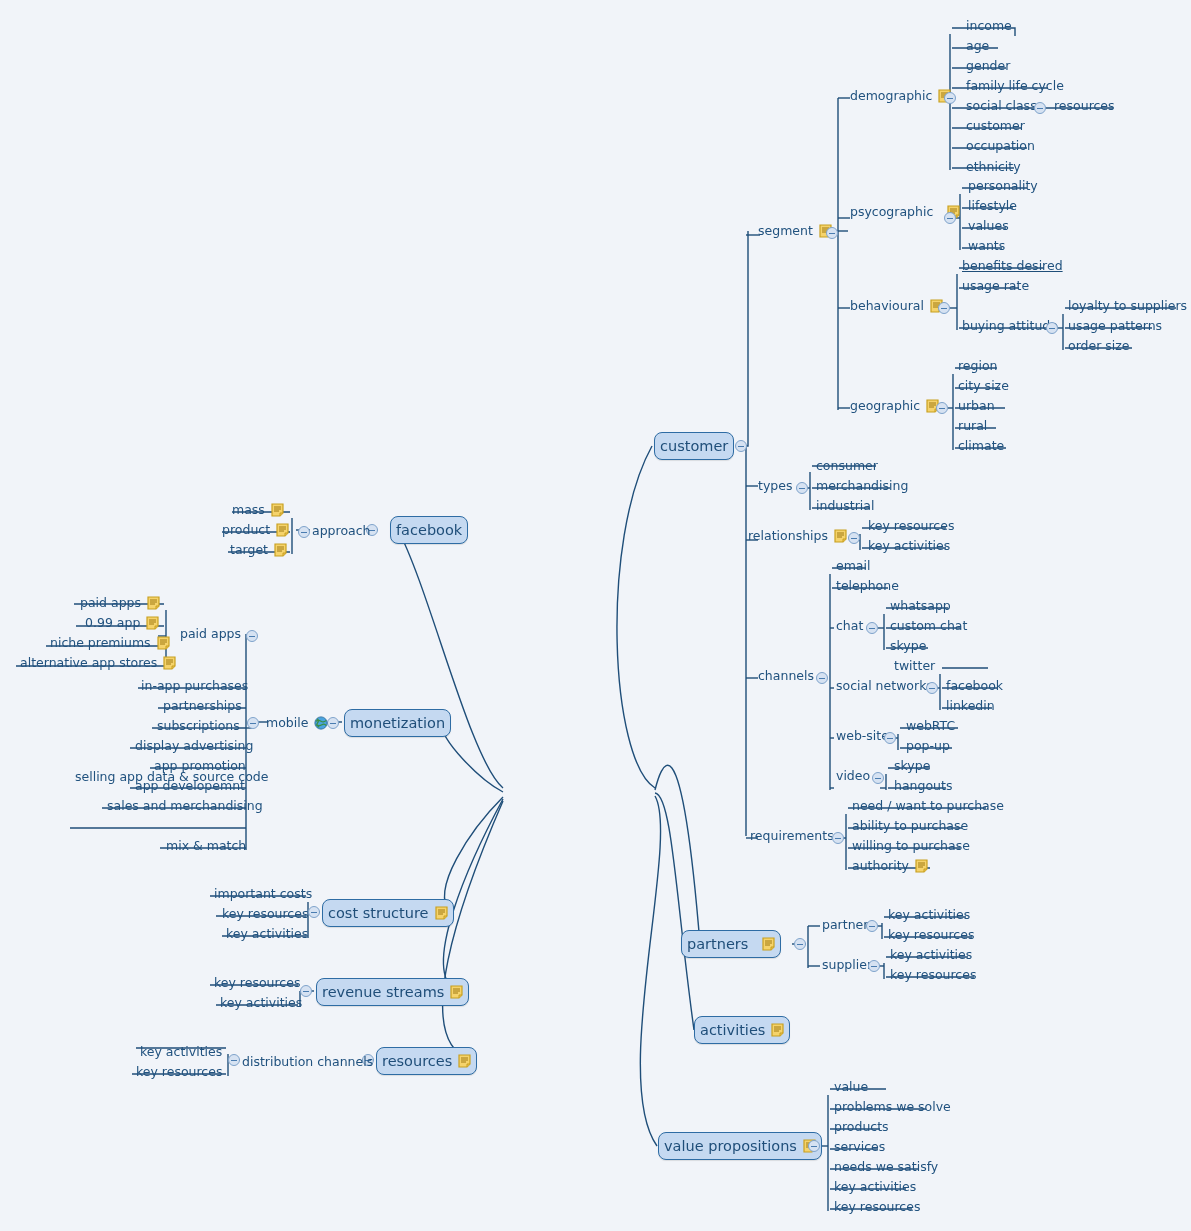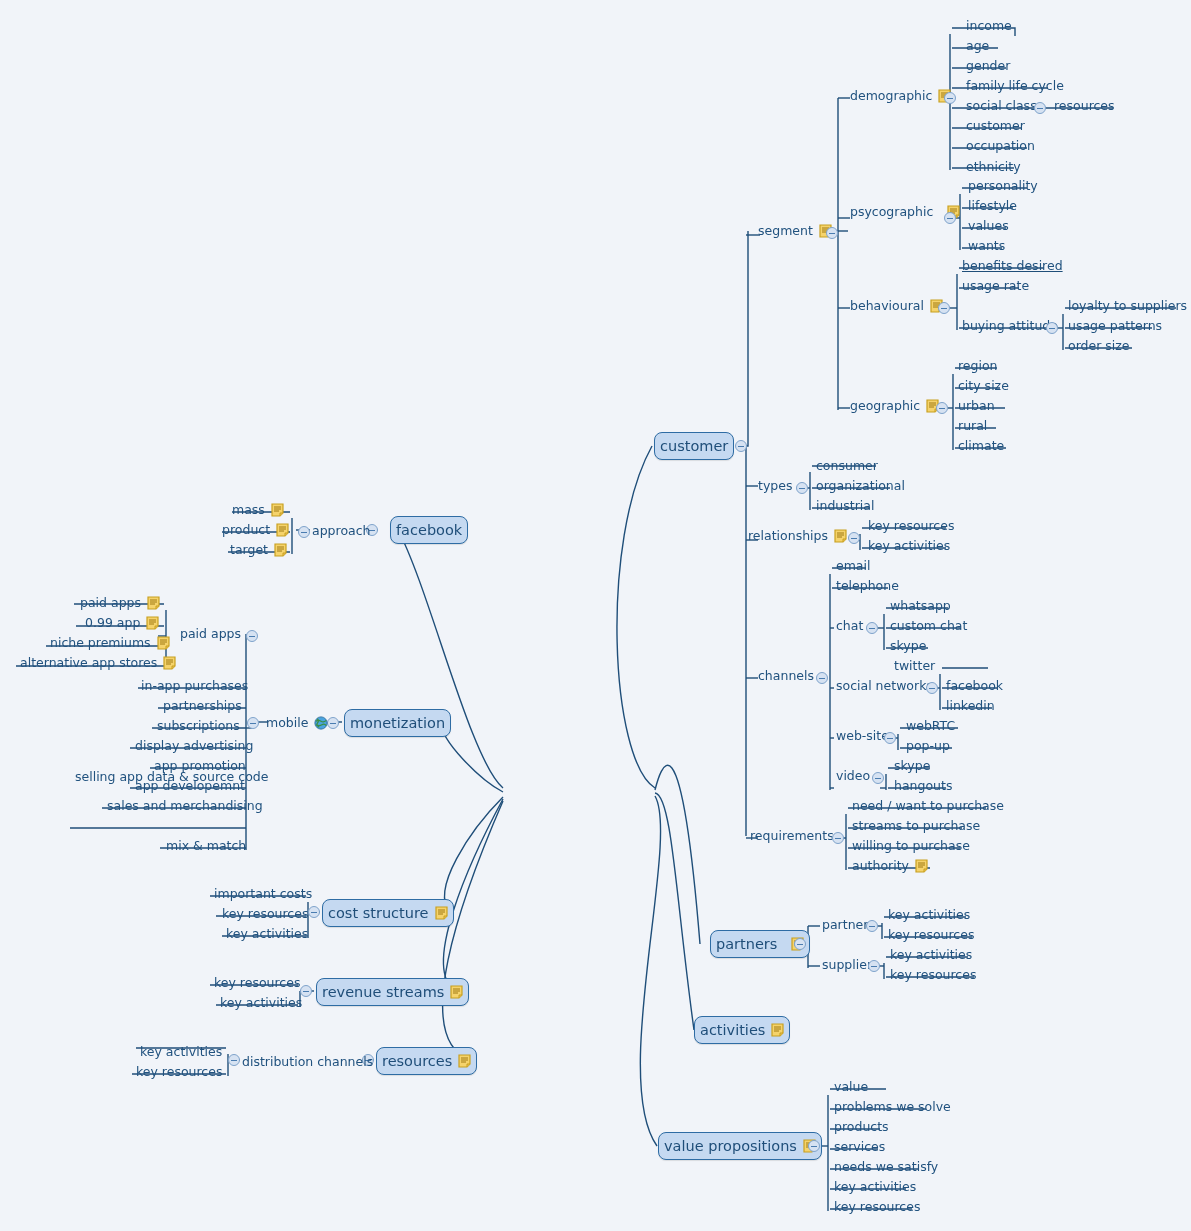--- a/index.html
+++ b/index.html
@@ -412,21 +412,21 @@
     </div>
 
   <div class="node" style="left:758px;top:477px;">
       <span class="txt">types</span>
     </div>
   <div class="collapse" style="left:796px;top:482px;"></div>
   <div class="node" style="left:816px;top:457px;">
       <span class="txt">consumer</span>
     </div>
   <div class="node" style="left:816px;top:477px;">
-      <span class="txt">organizational</span>
+      <span class="txt">merchandising</span>
     </div>
   <div class="node" style="left:816px;top:497px;">
       <span class="txt">industrial</span>
     </div>
 
   <div class="node" style="left:748px;top:527px;">
     <span class="txt">relationships</span>
     <span class="note-icon" style="margin-left:6px;">
       <svg viewBox="0 0 13 14">
           <path d="M1 1 h11 v9 l-3 3 h-8 z" fill="#f5d36b" stroke="#c8a020" stroke-width="1.2"></path>
@@ -505,21 +505,21 @@
     </div>
 
   <div class="node" style="left:750px;top:827px;">
       <span class="txt">requirements</span>
     </div>
   <div class="collapse" style="left:832px;top:832px;"></div>
   <div class="node" style="left:852px;top:797px;">
       <span class="txt">need / want to purchase</span>
     </div>
   <div class="node" style="left:852px;top:817px;">
-      <span class="txt">streams to purchase</span>
+      <span class="txt">ability to purchase</span>
     </div>
   <div class="node" style="left:852px;top:837px;">
       <span class="txt">willing to purchase</span>
     </div>
   <div class="node" style="left:852px;top:857px;">
     <span class="txt">authority</span>
     <span class="note-icon" style="margin-left:6px;">
       <svg viewBox="0 0 13 14">
           <path d="M1 1 h11 v9 l-3 3 h-8 z" fill="#f5d36b" stroke="#c8a020" stroke-width="1.2"></path>
           <path d="M9 13 v-3 h3" fill="#e8c154" stroke="#c8a020" stroke-width="1"></path>
@@ -696,21 +696,21 @@
       <span class="txt">distribution channels</span>
     </div>
   <div class="collapse" style="left:228px;top:1054px;"></div>
   <div class="node" style="left:140px;top:1043px;">
       <span class="txt">key activities</span>
     </div>
   <div class="node" style="left:136px;top:1063px;">
       <span class="txt">key resources</span>
     </div>
 
-  <div class="pill" style="left:710px;top:930px;gap:14px;">
+  <div class="pill" style="left:681px;top:930px;gap:14px;">
     <span class="txt">partners</span>
     <span class="note-icon">
       <svg viewBox="0 0 13 14">
           <path d="M1 1 h11 v9 l-3 3 h-8 z" fill="#f5d36b" stroke="#c8a020" stroke-width="1.2"></path>
           <path d="M9 13 v-3 h3" fill="#e8c154" stroke="#c8a020" stroke-width="1"></path>
           <path d="M3 4 h7 M3 6 h7 M3 8 h5" stroke="#a07a14" stroke-width="1"></path>
         </svg>
     </span>
   </div>
   <div class="collapse" style="left:794px;top:938px;"></div>

